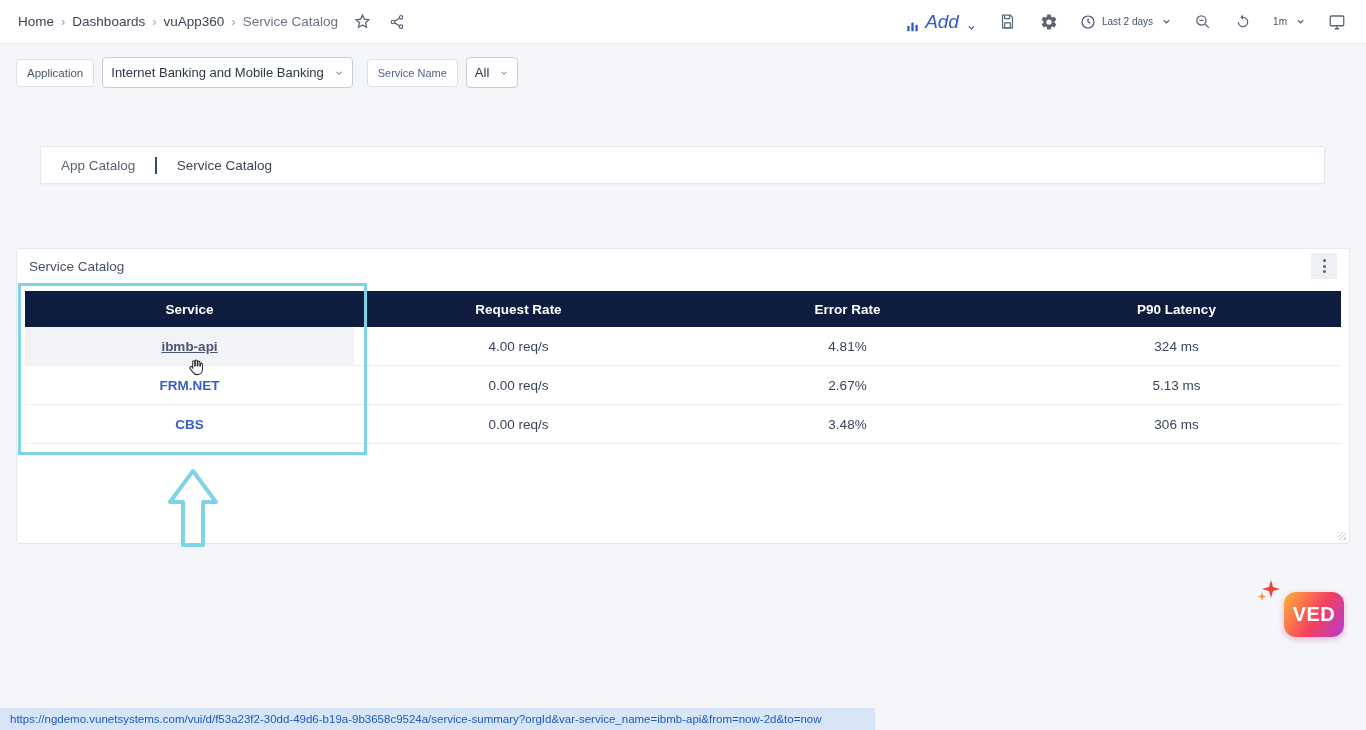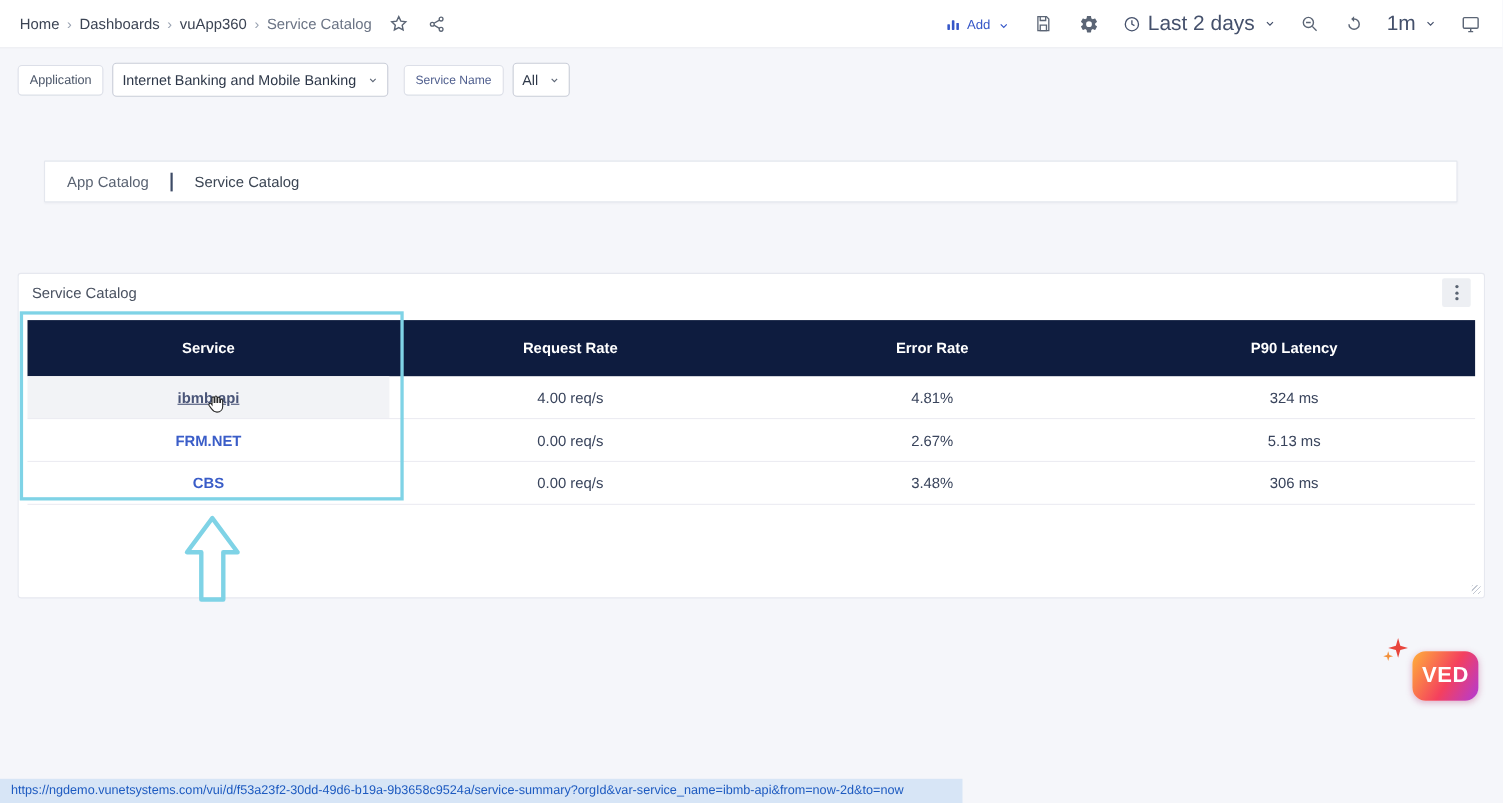--- a/index.html
+++ b/index.html
@@ -20,22 +20,22 @@
     padding:0 18px;
   }
   .tb-left, .tb-right { display:flex; align-items:center; }
   .breadcrumb { display:flex; align-items:center; gap:7px; font-size:13.5px;justify-content:flex-end; }
   .crumb { color:#3c4454; cursor:pointer; }
   .crumb.current { color:#6b7485; }
   .sep::before { content:"›"; color:#9aa3b2; font-size:13px; }
   .tb-icon-btn { background:none; border:none; cursor:pointer; padding:2px; display:flex; align-items:center; color:#5b6575; }
   .tb-left .tb-icon-btn { margin-left:14px; }
   .tb-right { gap:20px; }
-  .add-btn { display:flex; align-items:flex-end; gap:5px; color:#3657c8; font-size:12px; background:none; border:none; cursor:pointer; }
-  .time-picker, .interval-picker { display:flex; align-items:center; gap:6px; color:#44506b; font-size:19px; background:none; border:none; cursor:pointer; }
+  .add-btn { display:flex; align-items:flex-end; gap:5px; color:#3657c8; font-size:19px; background:none; border:none; cursor:pointer;font-style:italic; }
+  .time-picker, .interval-picker { display:flex; align-items:center; gap:6px; color:#44506b; font-size:10px; background:none; border:none; cursor:pointer; }
   .chev { margin-left:2px; }
 
   
   .filter-row { display:flex; align-items:center; gap:14px; margin:13px 16px 0; }
   .chip-label {
     background:#fff; border:1px solid #dcdfe8; border-radius:4px;
     font-size:11.5px; color:#4a5568; padding:7px 10px;
   }
   .chip-label.small { font-size:11px; color:#51608f; }
   .chip-select {
@@ -64,21 +64,21 @@
   .panel-header { height:34px; display:flex; align-items:center; justify-content:space-between; padding:0 12px 0 12px; }
   .panel-title { font-size:13.5px; color:#4a5261; }
   .kebab {
     width:26px; height:26px; background:#edeff3; border:none; border-radius:2px;
     display:flex; flex-direction:column; align-items:center; justify-content:center; gap:2.5px; cursor:pointer;
   }
   .kebab i { width:3px; height:3px; border-radius:50%; background:#5a6472; }
 
   .table { margin:8px 8px 0; }
   .t-head, .t-row { display:grid; grid-template-columns:repeat(4,1fr); }
-  .t-head { background:#0e1c3f; height:51px; }
+  .t-head { background:#0e1c3f; height:36px; }
   .t-head .cell { color:#ffffff; font-weight:700; font-size:13.5px; }
   .cell { display:flex; align-items:center; justify-content:center; font-size:13.5px; color:#39445c; }
   .t-row { height:39px; border-bottom:1px solid #ececf2; }
   .svc-link { color:#3a5dc8; cursor:pointer; background:none; border:none; font-size:13.5px; font-family:inherit;font-weight:bold; }
   .svc-link.current { color:#4a5578; text-decoration:underline; }
   .cell.hovered { background:#f2f3f6; }
   .resize-handle {
     position:absolute; right:3px; bottom:3px; width:8px; height:8px;
     background:repeating-linear-gradient(135deg,#c3c8d2 0 1px,transparent 1px 3px);
     cursor:nwse-resize;

